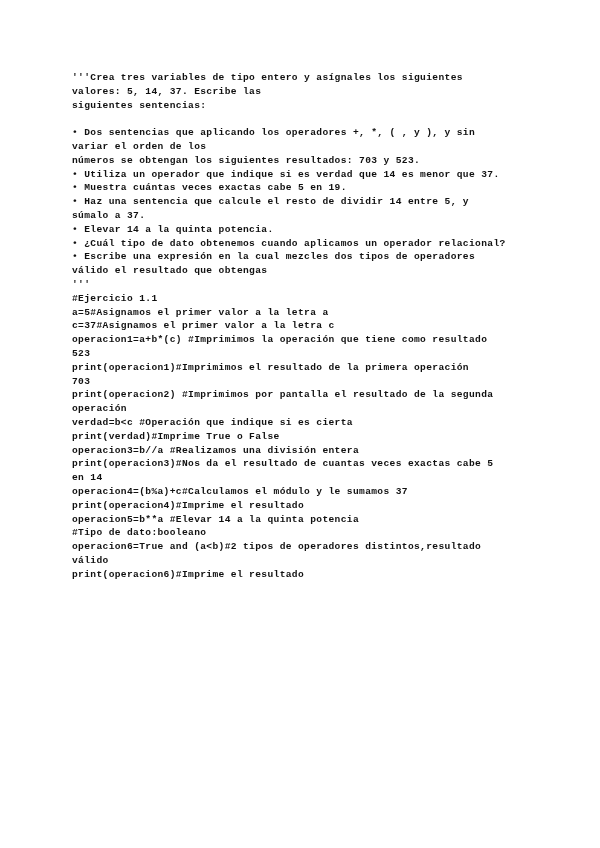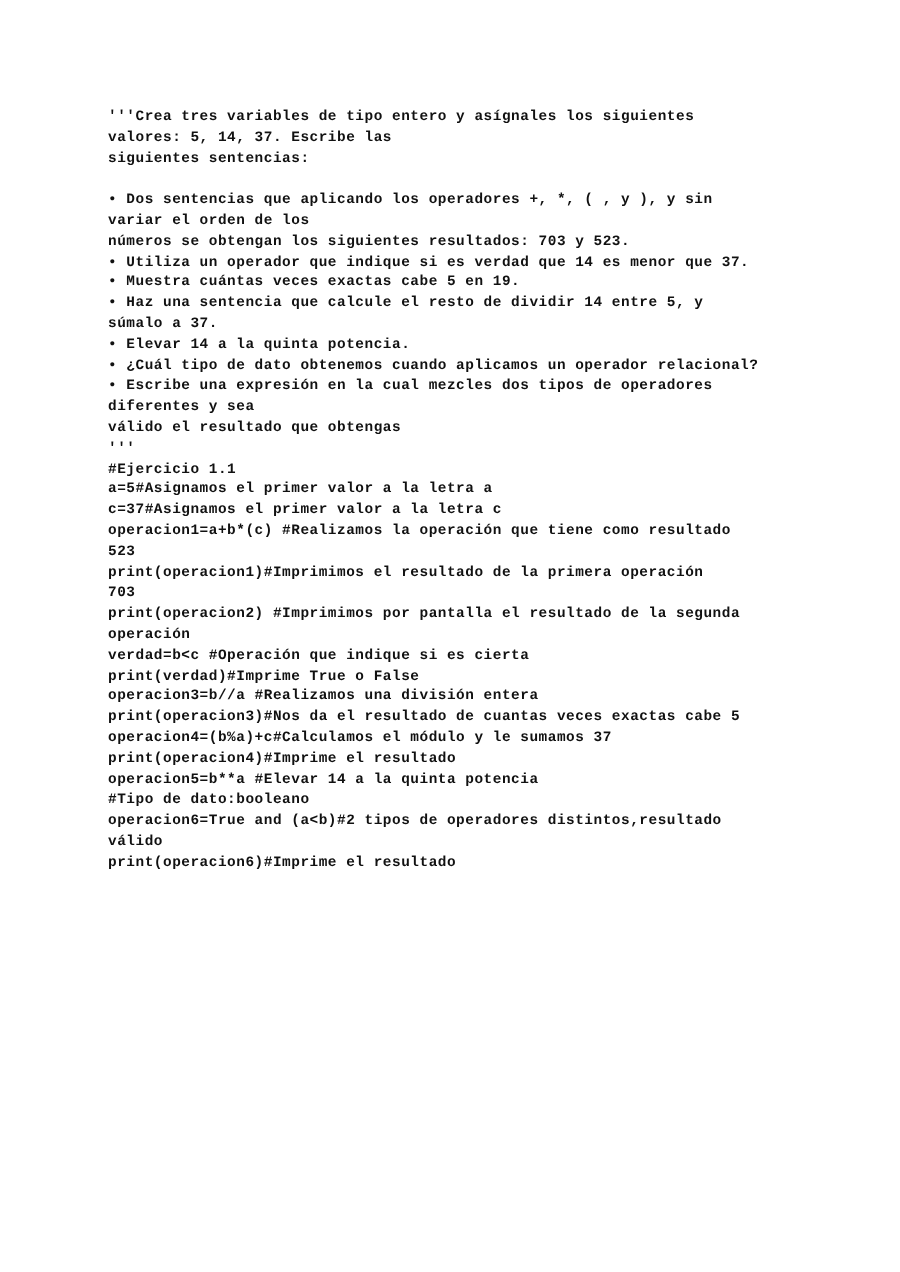--- a/index.html
+++ b/index.html
@@ -52,36 +52,36 @@
     <span class="line">• Dos sentencias que aplicando los operadores +, *, ( , y ), y sin</span>
     <span class="line">variar el orden de los</span>
     <span class="line">números se obtengan los siguientes resultados: 703 y 523.</span>
     <span class="line">• Utiliza un operador que indique si es verdad que 14 es menor que 37.</span>
     <span class="line">• Muestra cuántas veces exactas cabe 5 en 19.</span>
     <span class="line">• Haz una sentencia que calcule el resto de dividir 14 entre 5, y</span>
     <span class="line">súmalo a 37.</span>
     <span class="line">• Elevar 14 a la quinta potencia.</span>
     <span class="line">• ¿Cuál tipo de dato obtenemos cuando aplicamos un operador relacional?</span>
     <span class="line">• Escribe una expresión en la cual mezcles dos tipos de operadores</span>
-    <span class="line">diferentes y sea</span>
     <span class="line">válido el resultado que obtengas</span>
     <span class="line">'''</span>
     <span class="line">#Ejercicio 1.1</span>
     <span class="line">a=5#Asignamos el primer valor a la letra a</span>
     <span class="line">c=37#Asignamos el primer valor a la letra c</span>
-    <span class="line">operacion1=a+b*(c) #Realizamos la operación que tiene como resultado</span>
+    <span class="line">operacion1=a+b*(c) #Imprimimos la operación que tiene como resultado</span>
     <span class="line">523</span>
     <span class="line">print(operacion1)#Imprimimos el resultado de la primera operación</span>
     <span class="line">703</span>
     <span class="line">print(operacion2) #Imprimimos por pantalla el resultado de la segunda</span>
     <span class="line">operación</span>
     <span class="line">verdad=b&lt;c #Operación que indique si es cierta</span>
     <span class="line">print(verdad)#Imprime True o False</span>
     <span class="line">operacion3=b//a #Realizamos una división entera</span>
     <span class="line">print(operacion3)#Nos da el resultado de cuantas veces exactas cabe 5</span>
+    <span class="line">en 14</span>
     <span class="line">operacion4=(b%a)+c#Calculamos el módulo y le sumamos 37</span>
     <span class="line">print(operacion4)#Imprime el resultado</span>
     <span class="line">operacion5=b**a #Elevar 14 a la quinta potencia</span>
     <span class="line">#Tipo de dato:booleano</span>
     <span class="line">operacion6=True and (a&lt;b)#2 tipos de operadores distintos,resultado</span>
     <span class="line">válido</span>
     <span class="line">print(operacion6)#Imprime el resultado</span>
   </div>
 </div>
 

